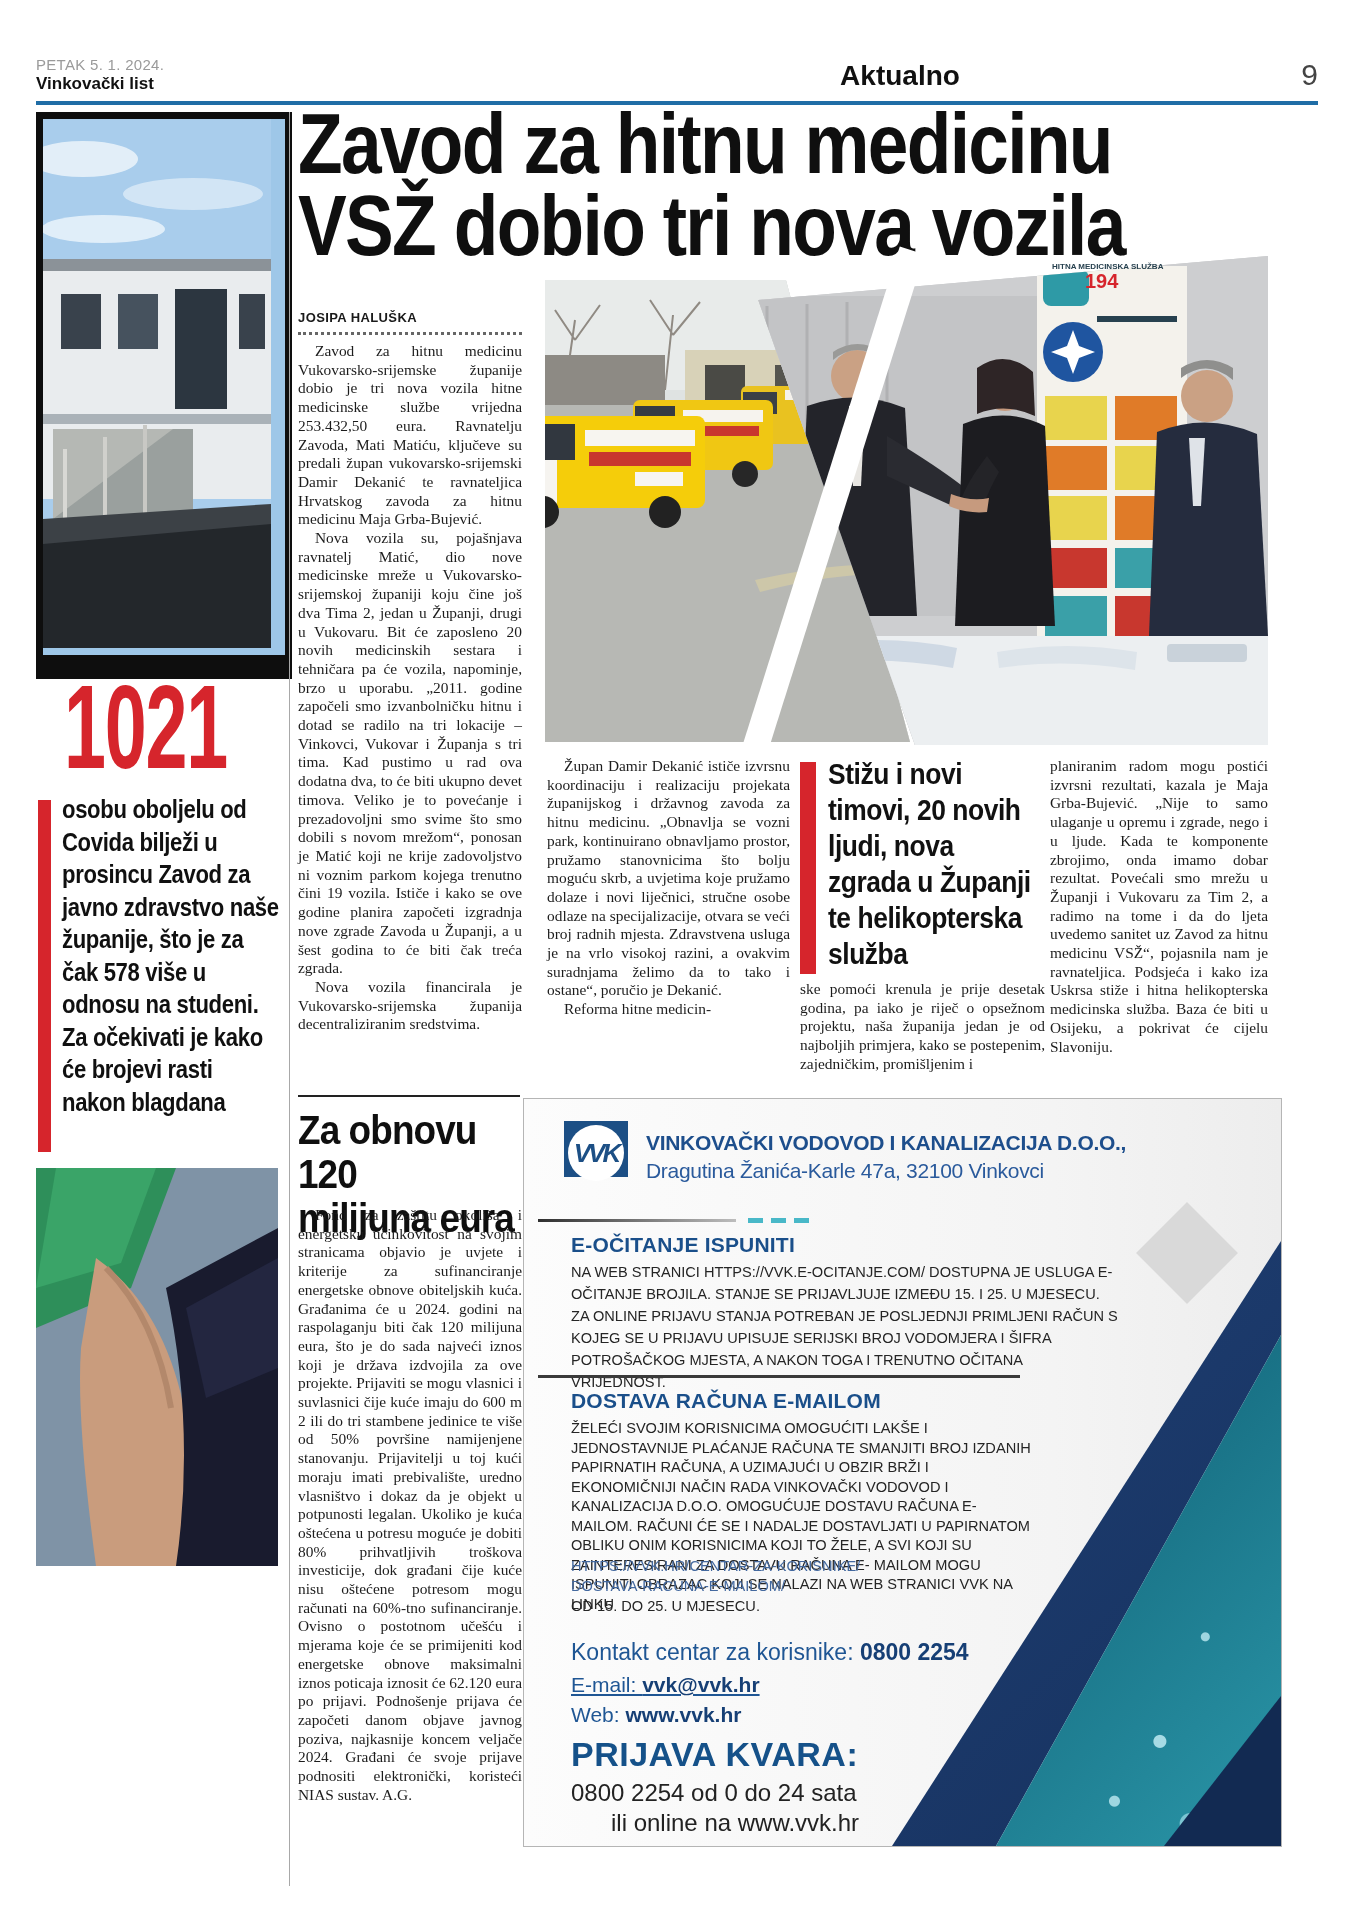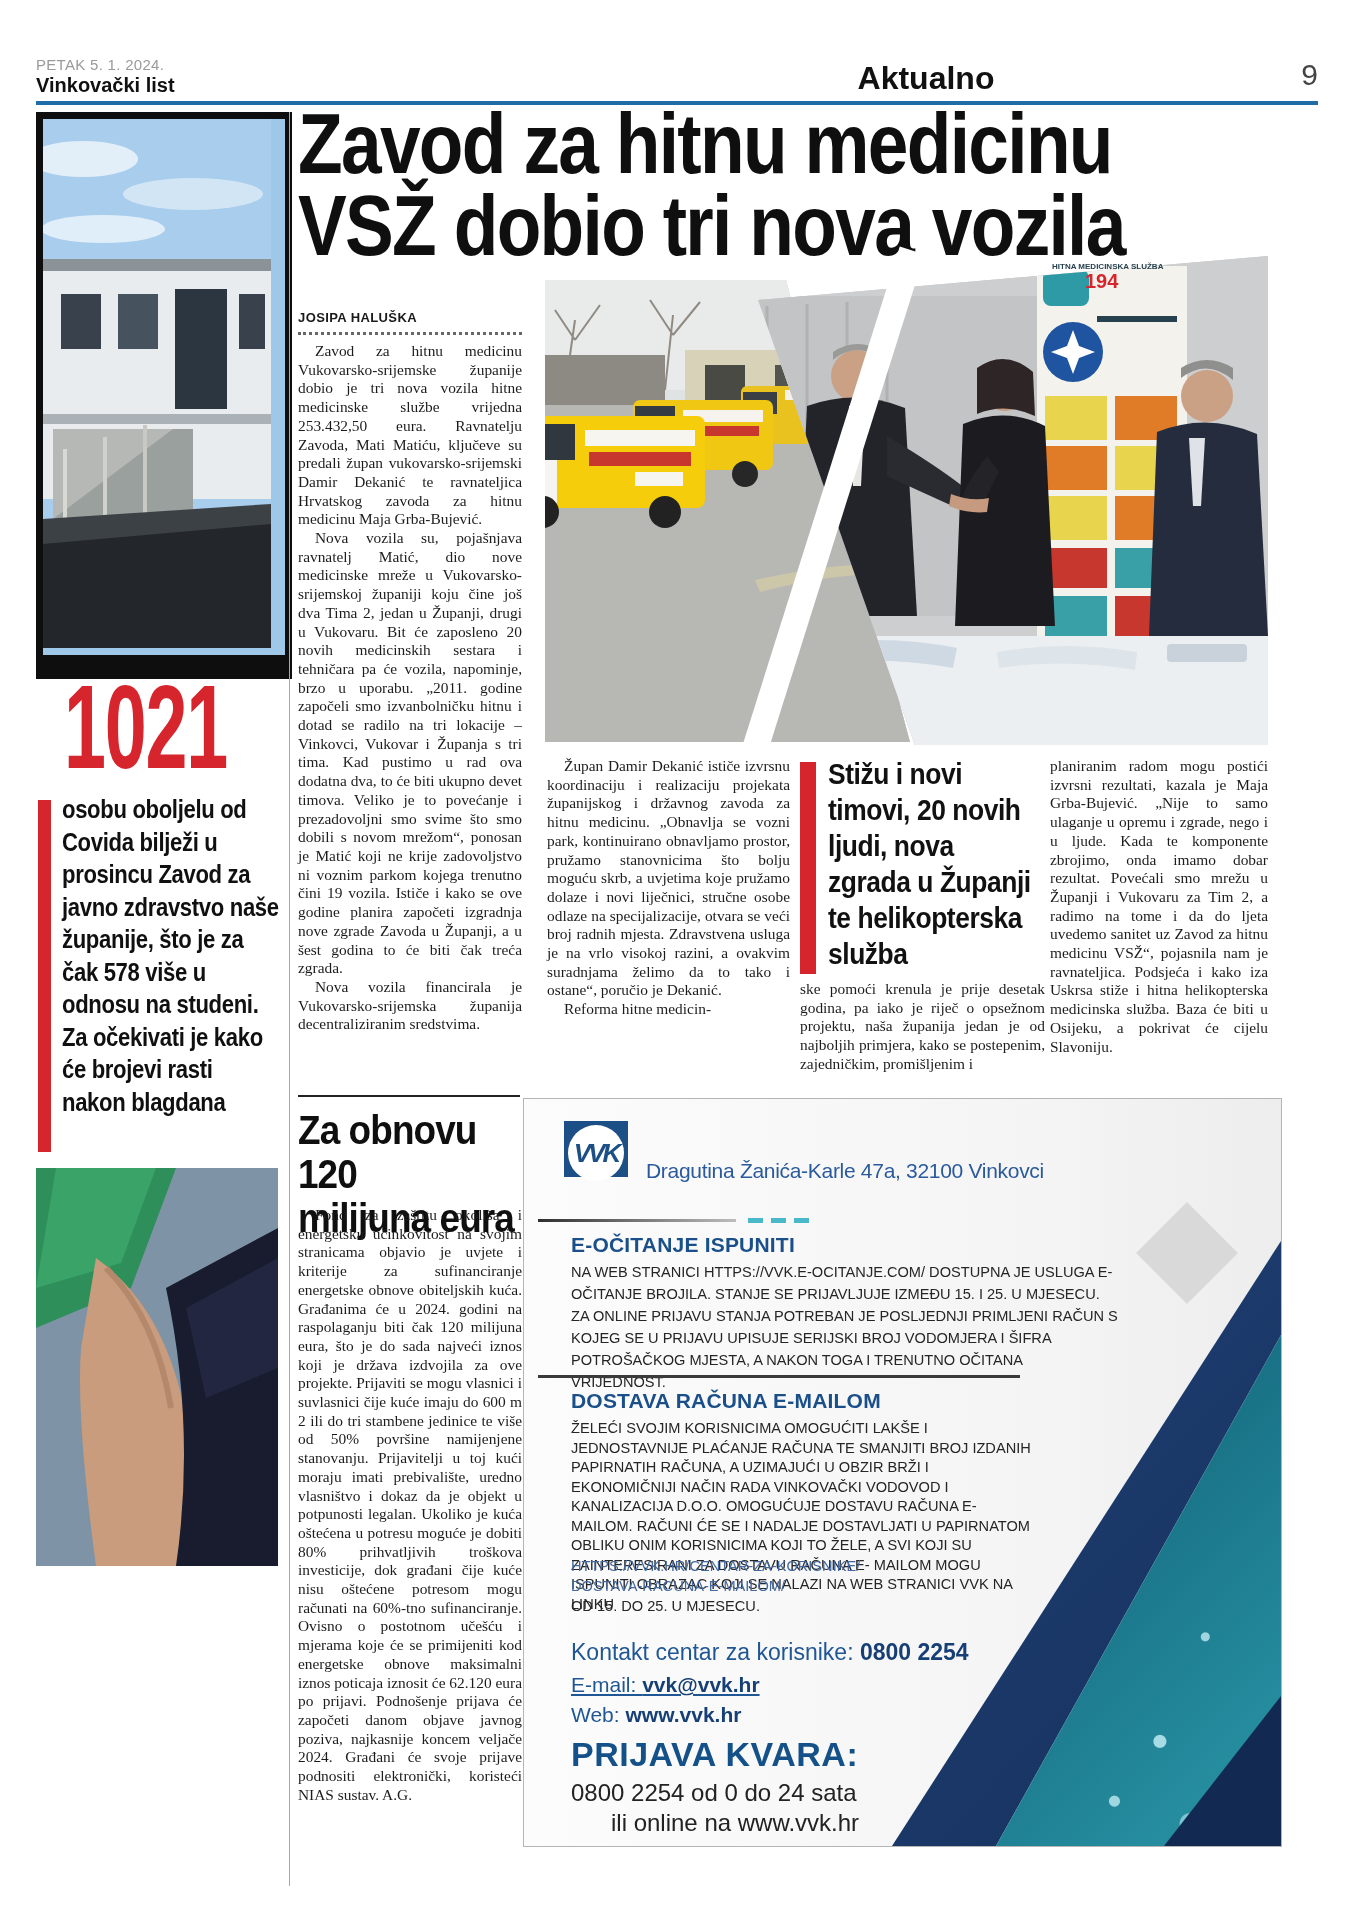--- a/index.html
+++ b/index.html
@@ -3,22 +3,22 @@
 <meta charset="utf-8">
 <style>
   html,body{margin:0;padding:0;}
   body{
     width:1354px;height:1920px;position:relative;background:#ffffff;
     font-family:"Liberation Serif",serif;color:#1a1a1a;overflow:hidden;
   }
   .abs{position:absolute;}
   
   .hdr-date{left:36px;top:56px;font-family:"Liberation Sans",sans-serif;font-size:15px;color:#9a9a9a;letter-spacing:.3px;}
-  .hdr-pub{left:36px;top:74px;font-family:"Liberation Sans",sans-serif;font-size:20px;font-weight:bold;color:#111;}
-  .hdr-section{left:816px;top:60px;width:220px;text-align:center;font-family:"Liberation Sans",sans-serif;font-size:32px;font-weight:600;color:#111;}
+  .hdr-pub{left:36px;top:74px;font-family:"Liberation Sans",sans-serif;font-size:17px;font-weight:bold;color:#111;}
+  .hdr-section{left:790px;top:60px;width:220px;text-align:center;font-family:"Liberation Sans",sans-serif;font-size:28px;font-weight:600;color:#111;}
   .hdr-page{left:1230px;top:58px;width:88px;text-align:right;font-family:"Liberation Sans",sans-serif;font-size:30px;color:#444;}
   .blue-rule{left:36px;top:101px;width:1282px;height:4px;background:#1f6da6;}
   
   .photo-frame{left:36px;top:112px;width:242px;height:536px;border:7px solid #0e0e0e;border-bottom:24px solid #0e0e0e;background:#9ec7e8;}
   .vrule{left:289px;top:112px;width:1px;height:1774px;background:#a8a8a8;}
   .stat-number{left:64px;top:668px;font-family:"Liberation Sans",sans-serif;font-weight:bold;font-size:118px;line-height:1;color:#d6252c;transform:scaleX(.64);transform-origin:left top;letter-spacing:-2px;}
   .stat-bar{left:38px;top:800px;width:13px;height:352px;background:#d6252c;}
   .stat-text{left:62px;top:793px;width:256px;font-family:"Liberation Sans",sans-serif;font-weight:bold;font-size:26px;line-height:32.5px;color:#101010;transform:scaleX(.85);transform-origin:left top;letter-spacing:-.4px;}
   .photo-bl{left:36px;top:1168px;width:242px;height:398px;background:#8fa3b5;}
   
@@ -284,20 +284,21 @@
 
 <div class="abs ad">
   <div class="abs ad-diamond"></div>
   <div class="abs ad-band"></div>
   <div class="abs ad-water"></div>
   <div class="abs ad-corner"></div>
 
   <div class="abs ad-logo">
     <div class="abs ad-logo-circle">VVK</div>
   </div>
+  <div class="abs ad-company1">VINKOVAČKI VODOVOD I KANALIZACIJA D.O.O.,</div>
   <div class="abs ad-company2">Dragutina Žanića-Karle 47a, 32100 Vinkovci</div>
   <div class="abs ad-gradline"></div>
   <div class="abs ad-dash" style="left:224px"></div>
   <div class="abs ad-dash" style="left:247px"></div>
   <div class="abs ad-dash" style="left:270px"></div>
 
   <div class="abs ad-h" style="left:47px;top:134px">E-OČITANJE ISPUNITI</div>
   <div class="abs ad-caps" style="left:47px;top:162px;width:548px">NA WEB STRANICI HTTPS://VVK.E-OCITANJE.COM/ DOSTUPNA JE USLUGA E-OČITANJE BROJILA. STANJE SE PRIJAVLJUJE IZMEĐU 15. I 25. U MJESECU. ZA ONLINE PRIJAVU STANJA POTREBAN JE POSLJEDNJI PRIMLJENI RAČUN S KOJEG SE U PRIJAVU UPISUJE SERIJSKI BROJ VODOMJERA I ŠIFRA POTROŠAČKOG MJESTA, A NAKON TOGA I TRENUTNO OČITANA VRIJEDNOST.</div>
 
   <div class="abs ad-divider"></div>

